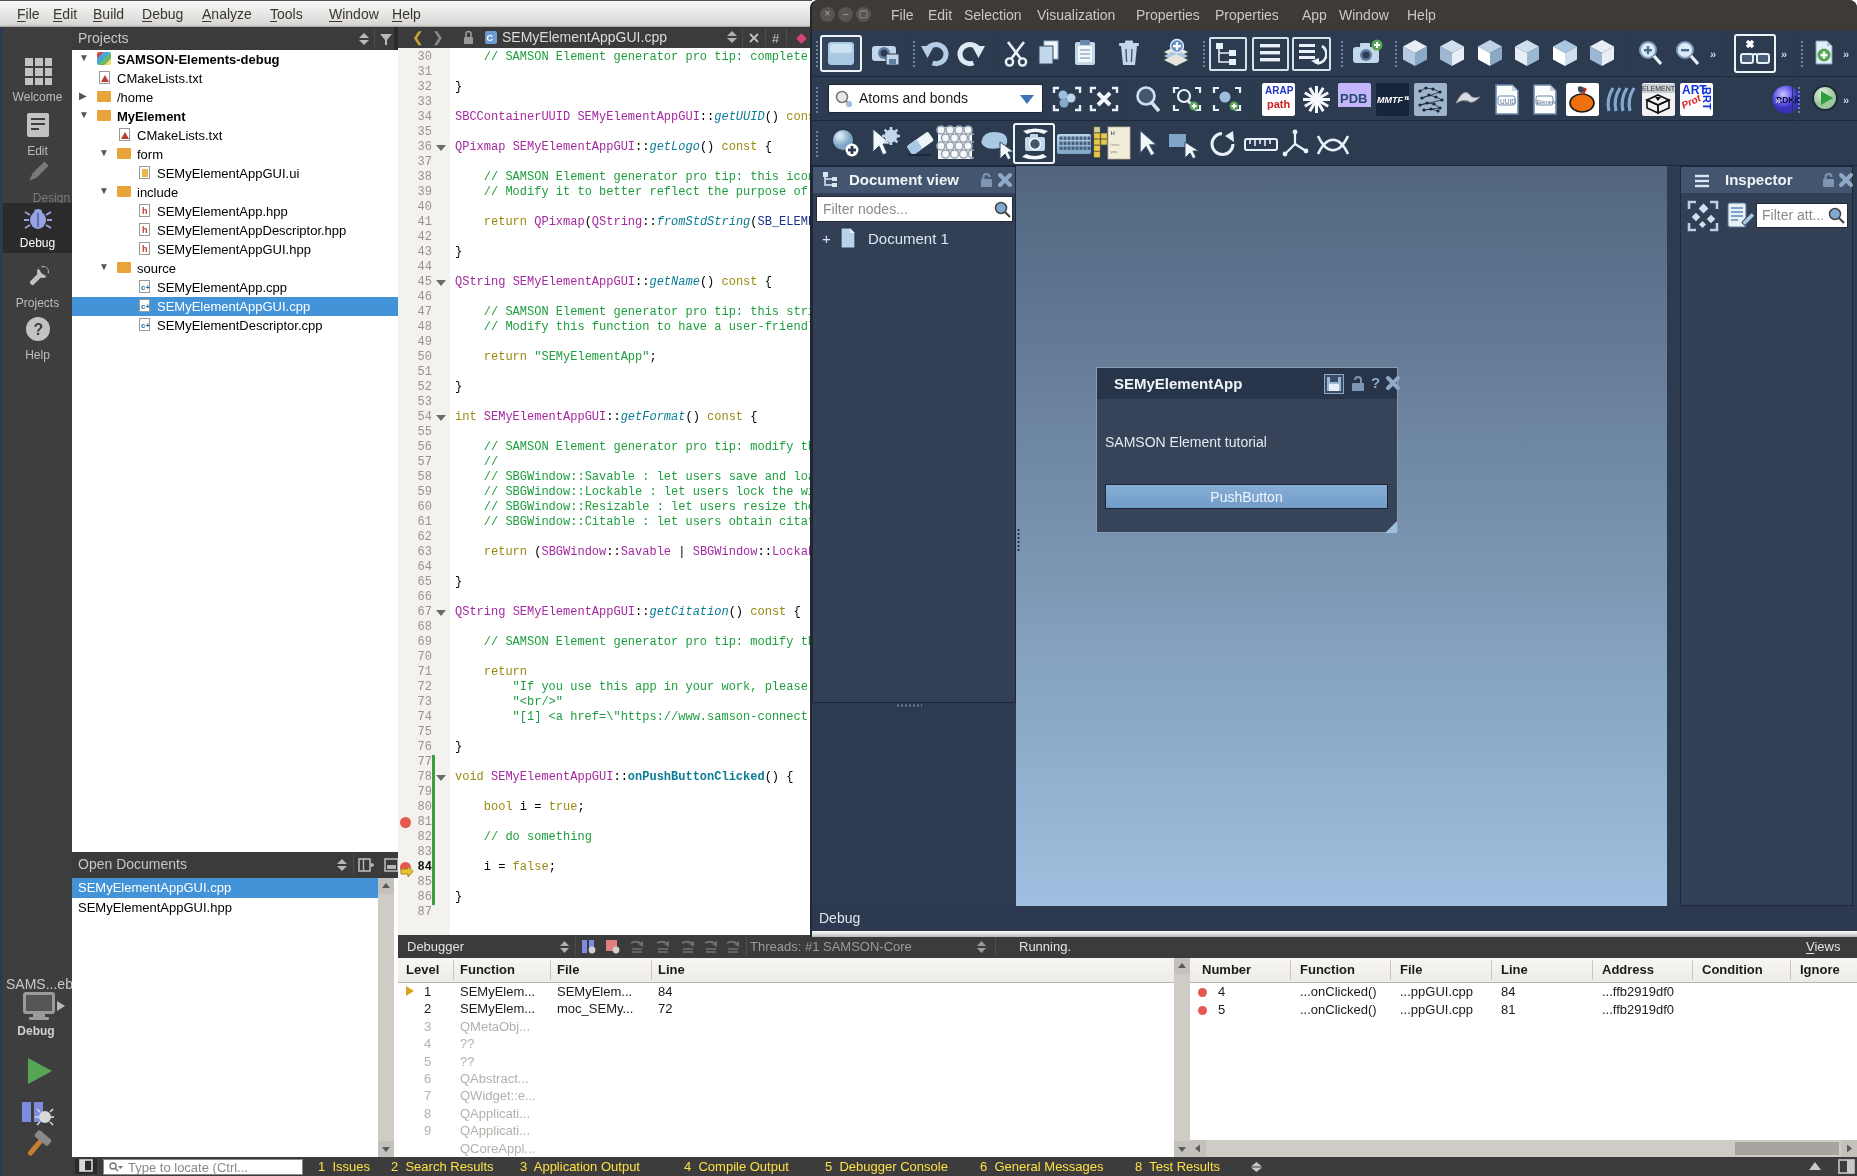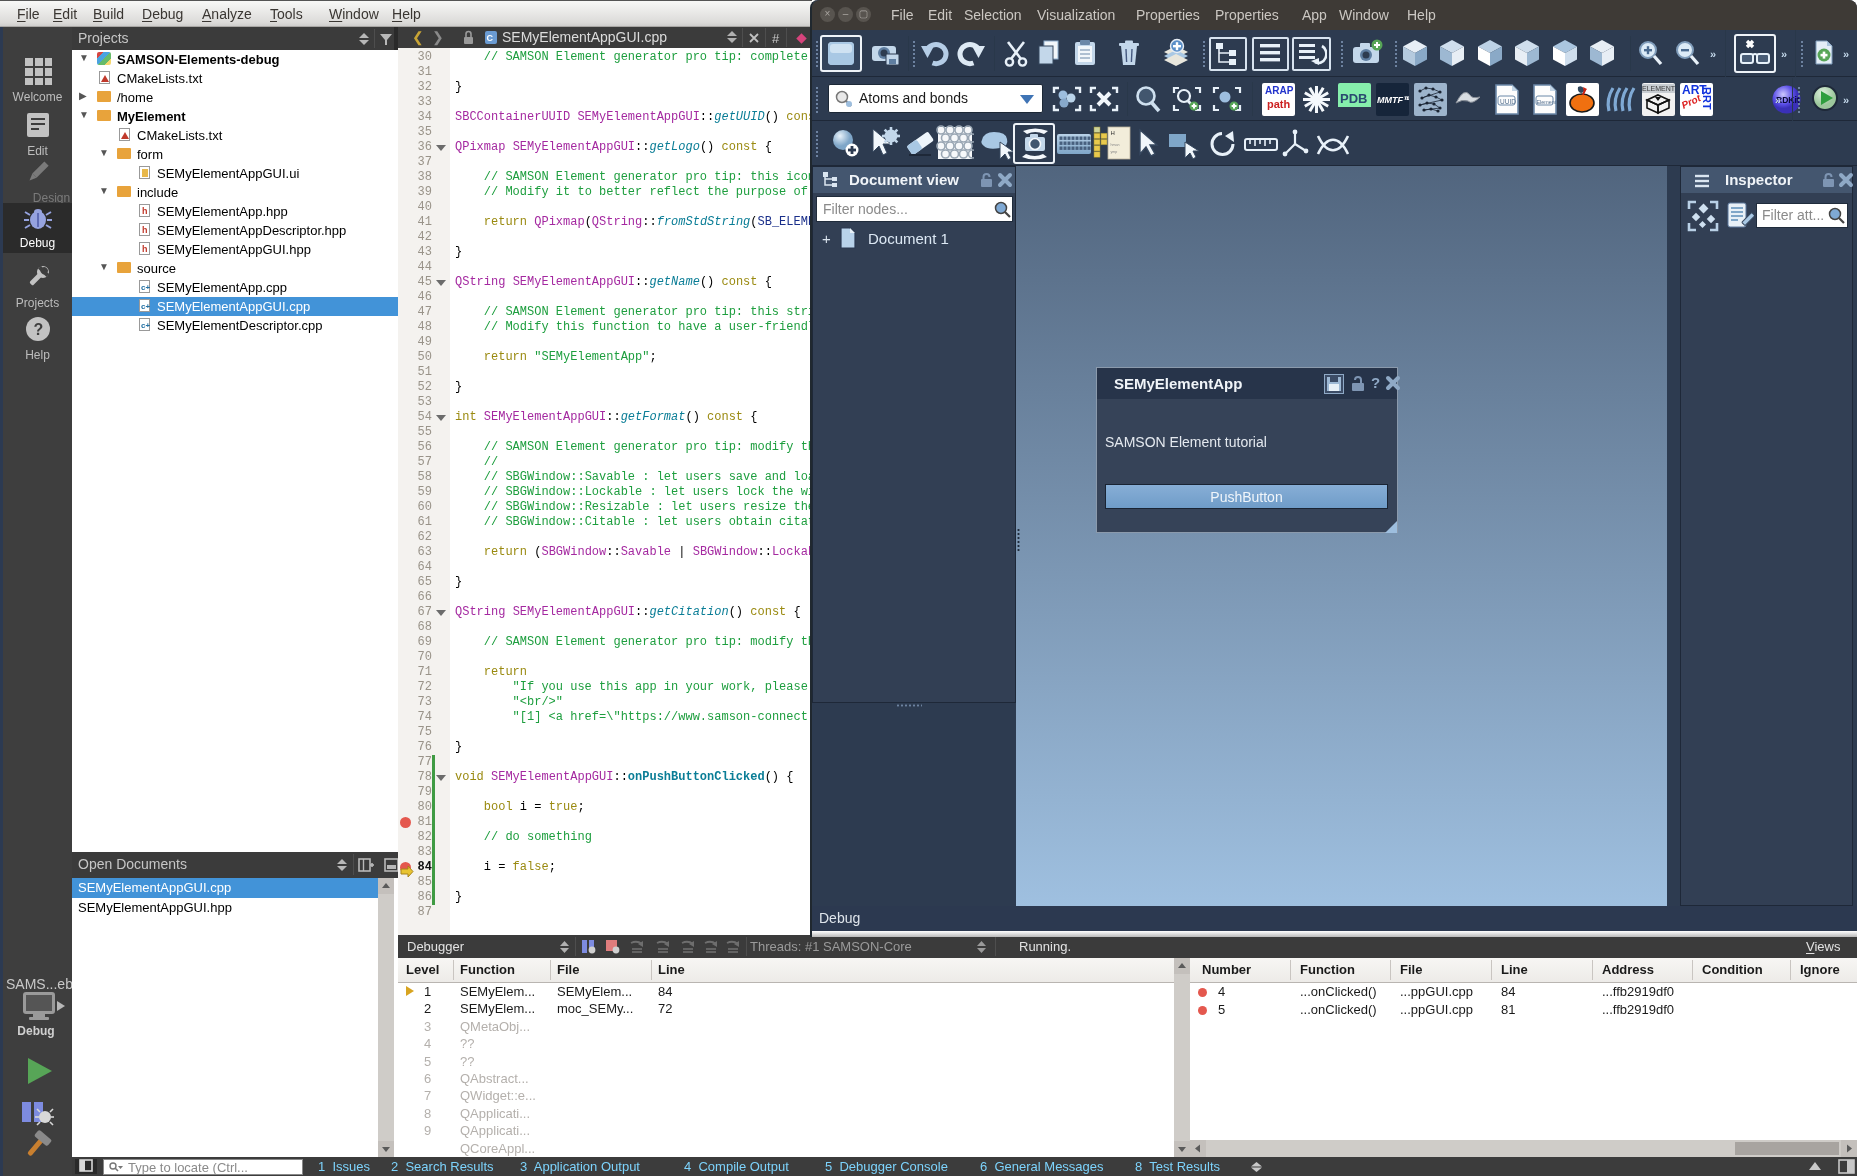--- a/index.html
+++ b/index.html
@@ -35,21 +35,21 @@
 #code .t { color:#a428a0; }   
 #code .f { color:#0a7d96; font-style:italic; } 
 #code .fb { color:#0a7d96; font-weight:bold; }
 #code .m { color:#1a2f8a; }   
 .fold { position:absolute; width:0; height:0; border-left:5px solid transparent; border-right:5px solid transparent; border-top:6px solid #6b6b6b; }
 
 #dbgbar { left:398px; top:935px; width:1459px; height:23px; background:#3b3b3b; color:#e2e2e2; font-size:13px; }
 .dhdr { background:linear-gradient(#f7f6f4,#edebe8); border-bottom:1px solid #b9b5b1; color:#1a1a1a; font-weight:bold; font-size:13px; }
 .drow { position:absolute; font-size:13px; color:#1a1a1a; white-space:nowrap; }
 .drow.gray { color:#b4b0ac; }
-#statusbar { left:72px; top:1157px; width:1785px; height:19px; background:#3c3c3c; color:#7dd3fc; font-size:13px; }
+#statusbar { left:72px; top:1157px; width:1785px; height:19px; background:#3c3c3c; color:#fde047; font-size:13px; }
 #statusbar span { position:absolute; top:2px; }
 
 #samson { left:810px; top:0; width:1047px; height:937px; background:#2d3b50; border-radius:8px 8px 0 0; border-left:2px solid #20282f; }
 #stitle { position:absolute; left:0; top:0; width:1045px; height:30px; background:#3e3a36; border-radius:8px 8px 0 0; color:#cbc7c2; font-size:14px; }
 #stitle span { position:absolute; top:7px; }
 .mcirc { position:absolute; top:7px; width:15px; height:15px; border-radius:50%; background:#58544f; color:#aaa6a1; text-align:center; line-height:14px; font-size:10px; }
 .tbar { position:absolute; background:#2d3b50; }
 .panel { position:absolute; background:#323f54; border:1px solid #1e2838; }
 .phead { position:absolute; left:0; top:0; width:100%; height:26px; background:#44566f; color:#f0f4f8; font-weight:bold; font-size:15px; }
 .filter { position:absolute; background:#ffffff; border:1px solid #202c3c; color:#8a8a8a; font-size:14px; }
@@ -894,21 +894,21 @@
       <div style="position: absolute; left: 488px; top: 5px; width: 33px; height: 33px; border-radius: 2px; overflow: hidden;"><svg width="33" height="33">
           <line x1="16.5" y1="3" x2="16.5" y2="30" stroke="#f5f9fd" stroke-width="3" transform="rotate(0 16.5 16.5)"></line>
           <line x1="16.5" y1="3" x2="16.5" y2="30" stroke="#f5f9fd" stroke-width="3" transform="rotate(30 16.5 16.5)"></line>
           <line x1="16.5" y1="3" x2="16.5" y2="30" stroke="#f5f9fd" stroke-width="3" transform="rotate(60 16.5 16.5)"></line>
           <line x1="16.5" y1="3" x2="16.5" y2="30" stroke="#f5f9fd" stroke-width="3" transform="rotate(90 16.5 16.5)"></line>
           <line x1="16.5" y1="3" x2="16.5" y2="30" stroke="#f5f9fd" stroke-width="3" transform="rotate(120 16.5 16.5)"></line>
           <line x1="16.5" y1="3" x2="16.5" y2="30" stroke="#f5f9fd" stroke-width="3" transform="rotate(150 16.5 16.5)"></line>
           <circle cx="16.5" cy="16.5" r="3.4" fill="#f5f9fd"></circle>
         </svg></div>
       <div style="position: absolute; left: 526px; top: 5px; width: 33px; height: 33px; border-radius: 2px; overflow: hidden;">
-        <div style="position:relative;width:33px;height:24px;background:#86efac;">
+        <div style="position:relative;width:33px;height:24px;background:#c4b5fd;">
           <span style="position:absolute;left:2px;top:8px;font-size:13px;font-weight:bold;color:#2a4a70;letter-spacing:0;">PDB</span>
         </div>
       </div>
       <div style="position: absolute; left: 564px; top: 5px; width: 33px; height: 33px; border-radius: 2px; overflow: hidden;">
         <div style="position:relative;width:33px;height:33px;background:#16253a;">
           <span style="position:absolute;left:1px;top:10px;font-size:9px;font-weight:bold;color:#fff;font-style:italic;">MMTF℡</span>
         </div>
       </div>
       <div style="position: absolute; left: 602px; top: 5px; width: 33px; height: 33px; border-radius: 2px; overflow: hidden;">
         <div style="position:relative;width:33px;height:33px;background:#9db4cc;"><svg width="33" height="33">

